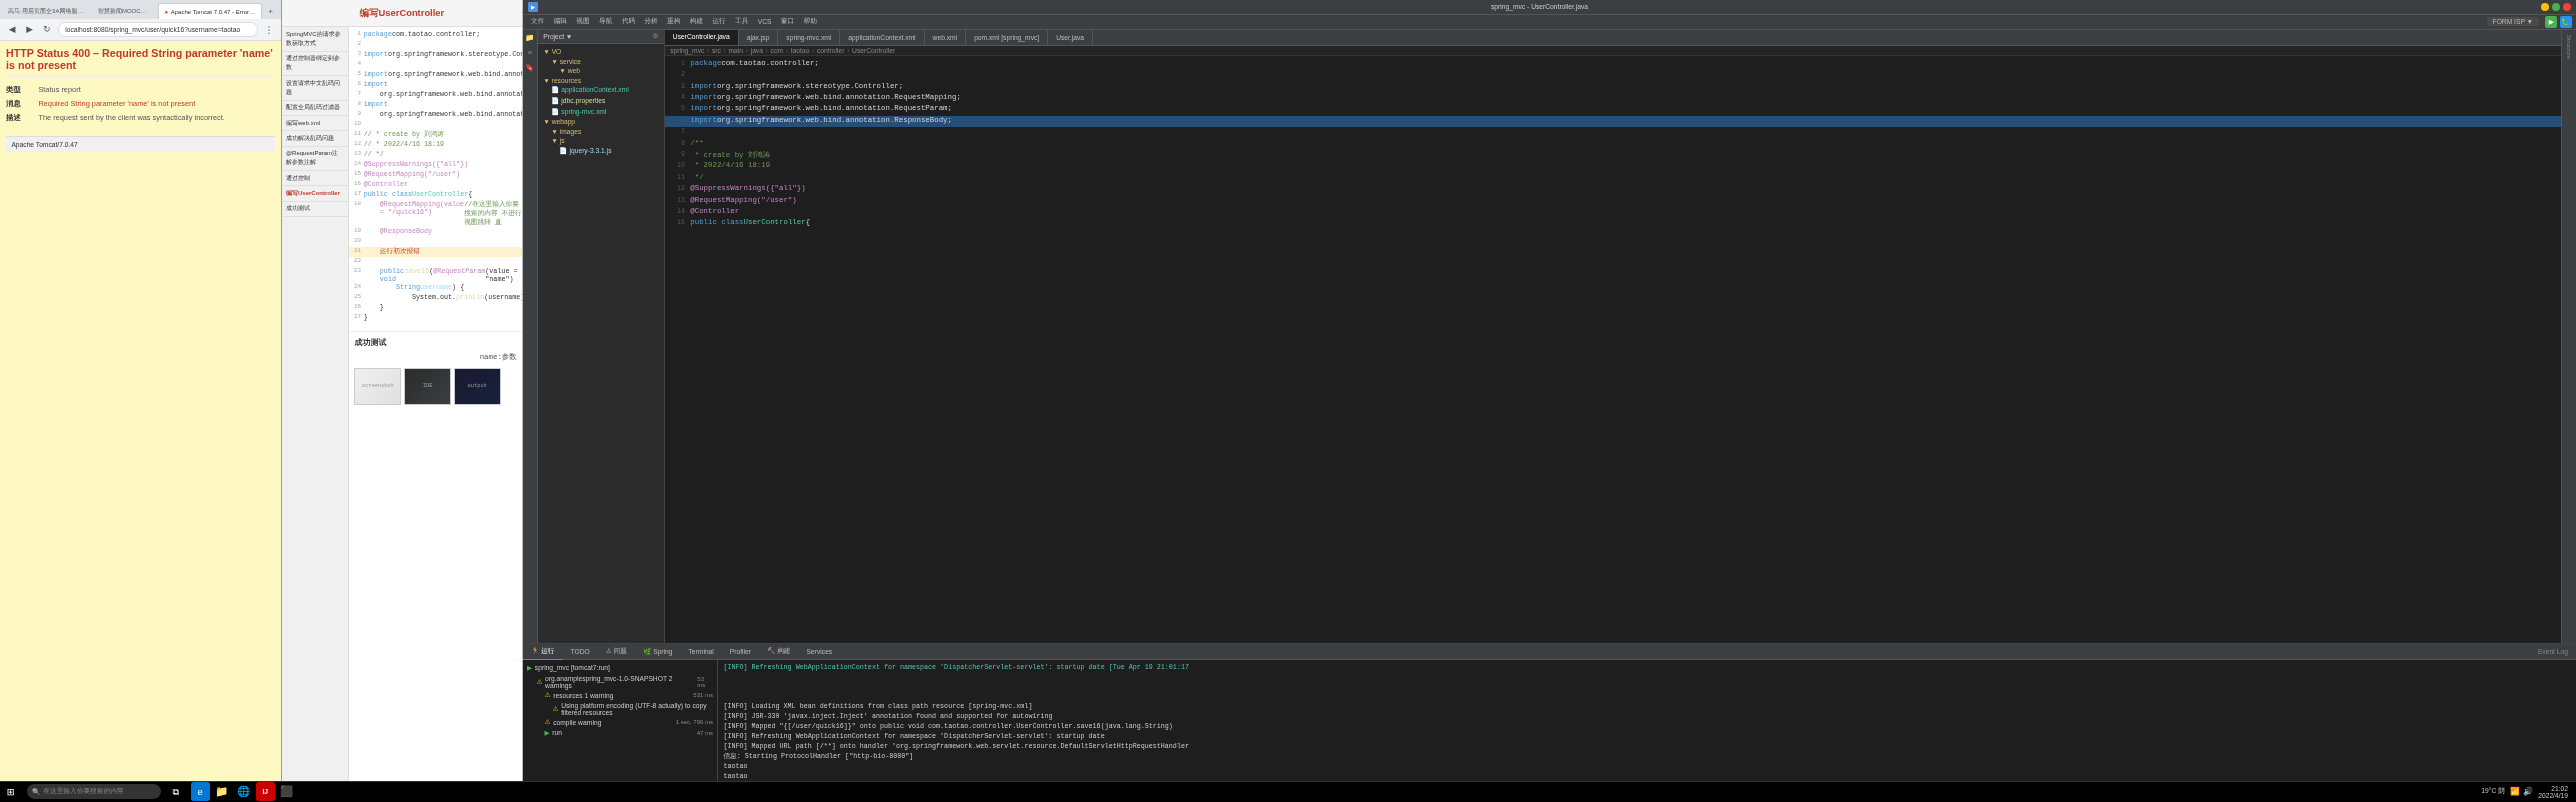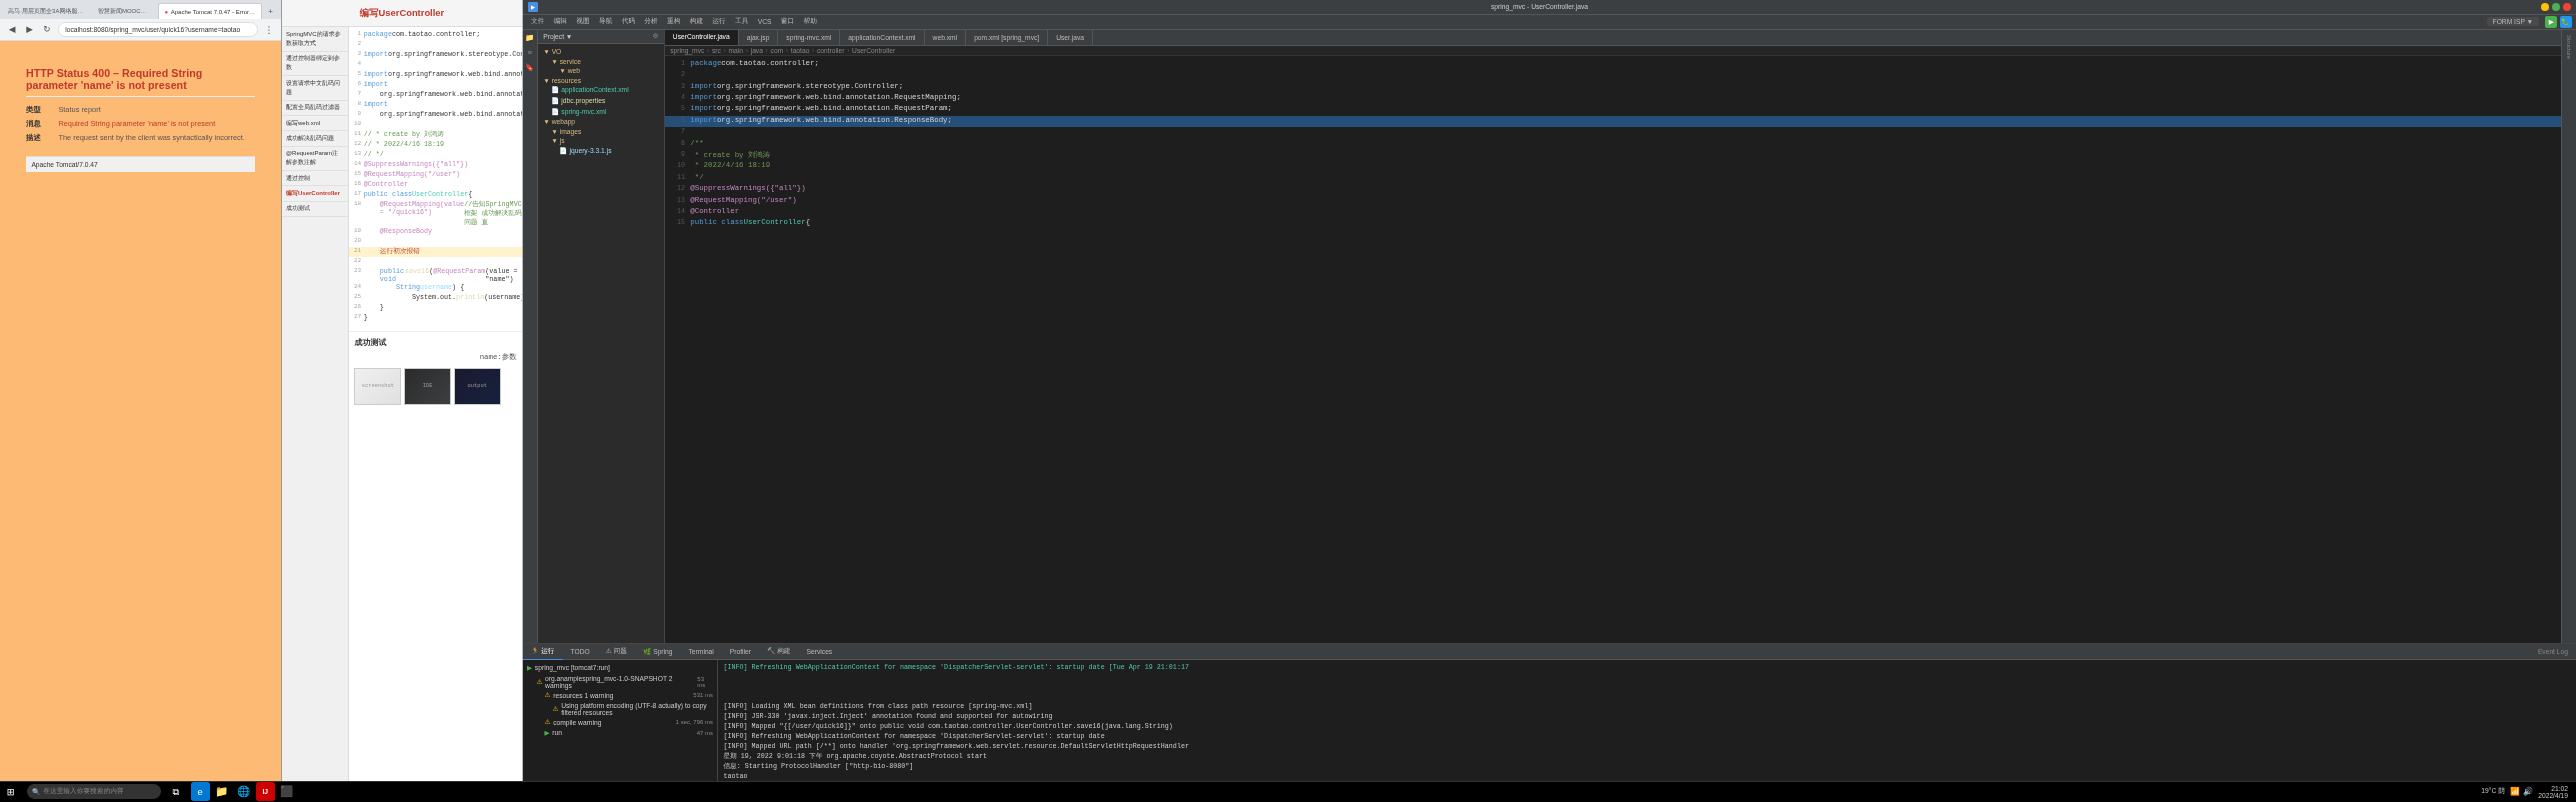--- a/index.html
+++ b/index.html
@@ -32,21 +32,21 @@
   <div style="background: #f1f3f4; height: 21.5px; display: flex; align-items: center; padding: 0 5.4px; gap: 4px; border-bottom: 0.7px solid #ddd;">
     <button style="width: 13.4px; height: 13.4px; border-radius: 50%; background: none; border: none; color: #555; font-size: 8.7px; cursor: pointer;">◀</button>
     <button style="width: 13.4px; height: 13.4px; border-radius: 50%; background: none; border: none; color: #555; font-size: 8.7px; cursor: pointer;">▶</button>
     <button style="width: 13.4px; height: 13.4px; border-radius: 50%; background: none; border: none; color: #555; font-size: 8.7px; cursor: pointer;">↻</button>
     <div style="flex: 1; height: 14.8px; background: #fff; border-radius: 7.4px; padding: 0 6.7px; font-size: 6.7px; color: #333; display: flex; align-items: center; border: 0.7px solid #ddd;">
       <span>localhost:8080/spring_mvc/user/quick16?username=taotao</span>
     </div>
     <button style="width: 13.4px; height: 13.4px; border: none; background: none; color: #555; font-size: 9.4px; cursor: pointer;">⋮</button>
   </div>
 
-  <div style="background: #fdba74; flex: 1; overflow-y: auto; padding: 26px; font-size: 7.4px;">
+  <div style="background: #fef9c3; flex: 1; overflow-y: auto; padding: 6px; font-size: 7.4px;">
     <div style="font-size: 10.7px; font-weight: bold; color: #c0392b; margin-bottom: 8px; border-bottom: 1.3px solid #eee; padding-bottom: 5.4px;">HTTP Status 400 – Required String parameter 'name' is not present</div>
 
     <div style="margin: 4px 0; display: flex; gap: 5.4px;">
       <span style="font-weight: bold; color: #333; min-width: 27px;">类型</span>
       <span style="color: #555;">Status report</span>
     </div>
     <div style="margin: 4px 0; display: flex; gap: 5.4px;">
       <span style="font-weight: bold; color: #333; min-width: 27px;">消息</span>
       <span style="color: #c0392b;">Required String parameter 'name' is not present</span>
     </div>
@@ -150,21 +150,21 @@
       <div style="display: flex; min-height: 10px;">
           <span style="color:#aaa; min-width:14.8px; text-align:right; padding-right:2.7px; font-size:6px;">17</span>
           <span style="color:#569cd6;">public class</span>
           <span style="color:#4ec9b0;"> UserController</span>
           <span style="color:#333;"> {</span>
         </div>
       <div style="display: flex; min-height: 10px;">
           <span style="color:#aaa; min-width:14.8px; text-align:right; padding-right:2.7px; font-size:6px;">18</span>
           <span style="color:#333;">&nbsp;&nbsp;&nbsp;&nbsp;</span>
           <span style="color:#c586c0;">@RequestMapping(value = "/quick16")</span>
-          <span style="color:#6a9955;">   //告知SpringMVC框架 成功解决乱码问题 直</span>
+          <span style="color:#6a9955;">   //在这里输入你要搜索的内容 不进行视图跳转 直</span>
         </div>
       <div style="display: flex; min-height: 10px;">
           <span style="color:#aaa; min-width:14.8px; text-align:right; padding-right:2.7px; font-size:6px;">19</span>
           <span style="color:#333;">&nbsp;&nbsp;&nbsp;&nbsp;</span>
           <span style="color:#c586c0;">@ResponseBody</span>
         </div>
       <div style="display: flex; min-height: 10px;">
           <span style="color:#aaa; min-width:14.8px; text-align:right; padding-right:2.7px; font-size:6px;">20</span>
         </div>
       <div style="display: flex; min-height: 10px; background: #fff3cd;">
@@ -458,21 +458,20 @@
 
       </div>
 
       <div style="flex: 1; overflow-y: auto; padding: 2.7px 5.4px; font-size: 6.7px; font-family: 'Courier New', monospace;">
         <div style="color: #4ec9b0; min-height: 10px; white-space: nowrap; overflow: hidden; text-overflow: ellipsis;">[INFO] Refreshing WebApplicationContext for namespace 'DispatcherServlet-servlet': startup date [Tue Apr 19 21:01:17</div>
         <div style="color: #ccc; min-height: 10px; margin-top: 29px;">[INFO] Loading XML bean definitions from class path resource [spring-mvc.xml]</div>
         <div style="color: #ccc; min-height: 10px;">[INFO] JSR-330 'javax.inject.Inject' annotation found and supported for autowiring</div>
         <div style="color: #ccc; min-height: 10px; white-space: nowrap; overflow: hidden; text-overflow: ellipsis;">[INFO] Mapped "{[/user/quick16]}" onto public void com.taotao.controller.UserController.save16(java.lang.String)</div>
         <div style="color: #ccc; min-height: 10px; white-space: nowrap; overflow: hidden; text-overflow: ellipsis;">[INFO] Refreshing WebApplicationContext for namespace 'DispatcherServlet-servlet': startup date</div>
         <div style="color: #ccc; min-height: 10px; white-space: nowrap; overflow: hidden; text-overflow: ellipsis;">[INFO] Mapped URL path [/**] onto handler 'org.springframework.web.servlet.resource.DefaultServletHttpRequestHandler</div>
-        <div style="color: #ccc; min-height: 10px;">星期 19, 2022 9:01:18 下午 org.apache.coyote.AbstractProtocol start</div>
         <div style="color: #ccc; min-height: 10px;">信息: Starting ProtocolHandler ["http-bio-8080"]</div>
         <div style="color: #ccc; min-height: 10px;">taotao</div>
         <div style="color: #ccc; min-height: 10px;">taotao</div>
       </div>
 
     </div>
 
   </div>
 
   <div style="background: #2b2b2b; border-top: 0.7px solid #444; padding: 2px 5.4px; font-size: 6px; color: #888; display: flex; align-items: center; justify-content: space-between;">

